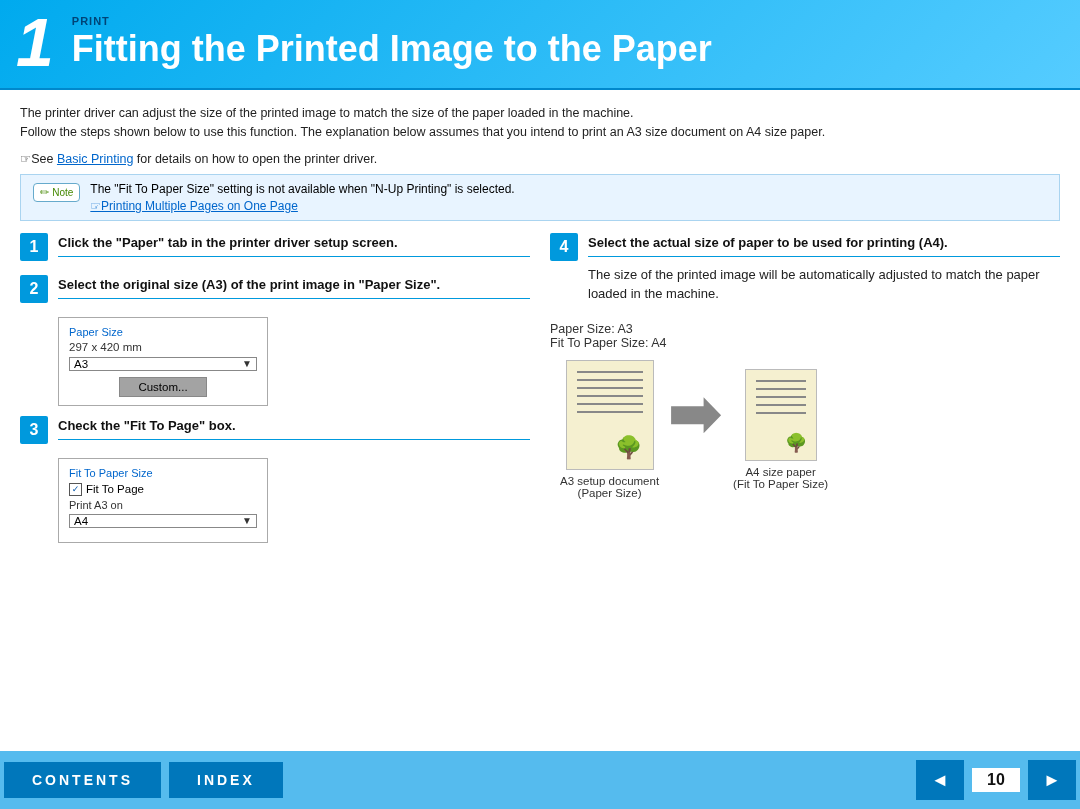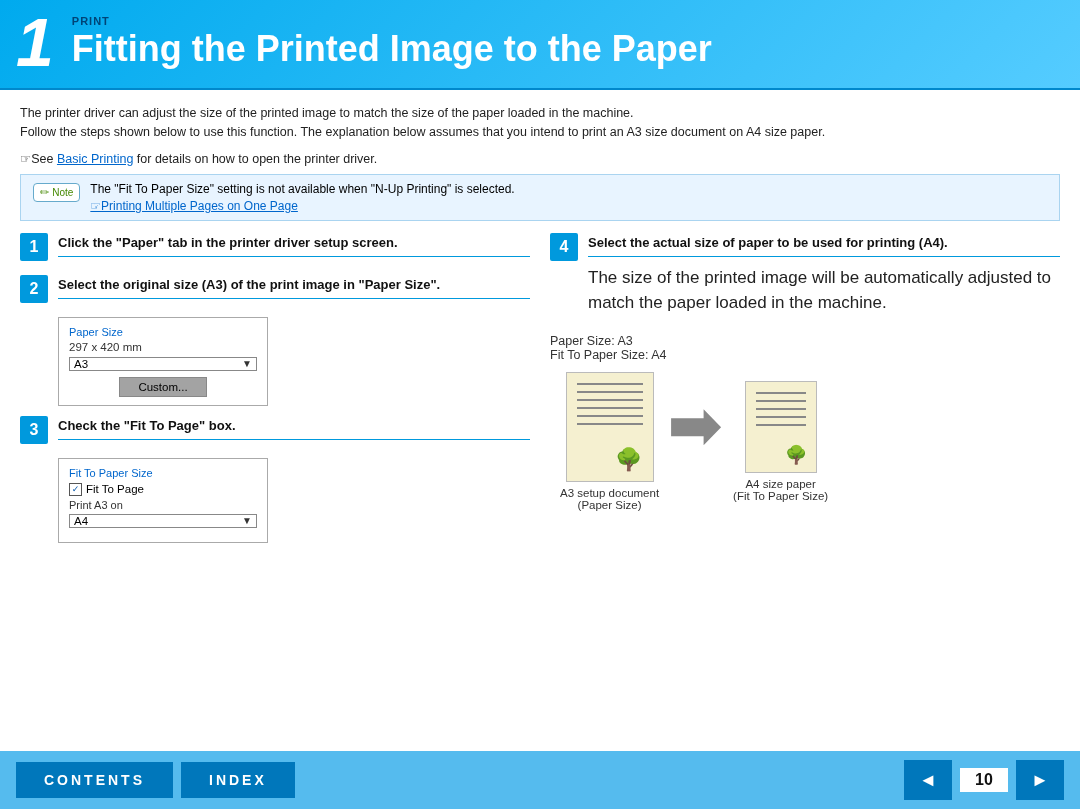--- a/index.html
+++ b/index.html
@@ -217,21 +217,21 @@
       background: #fff;
       display: flex;
       align-items: center;
       justify-content: center;
       font-size: 9px;
       color: #0055aa;
     }
 
     
     .step4-desc {
-      font-size: 17px;
+      font-size: 13px;
       color: #222;
       line-height: 1.5;
       margin-bottom: 8px;
     }
     .paper-info {
       font-size: 12.5px;
       color: #333;
       margin-bottom: 10px;
       margin-left: 0;
     }
@@ -302,21 +302,21 @@
       clip-path: polygon(0 25%, 65% 25%, 65% 0%, 100% 50%, 65% 100%, 65% 75%, 0 75%);
       margin-bottom: 28px;
     }
 
     
     .footer {
       background: #55bbee;
       height: 58px;
       display: flex;
       align-items: center;
-      padding: 0 16px;
+      padding: 0 4px;
       gap: 8px;
       position: absolute;
       bottom: 0;
       left: 0;
       right: 0;
     }
     .footer-btn {
       background: #0077bb;
       color: #fff;
       font-weight: bold;

